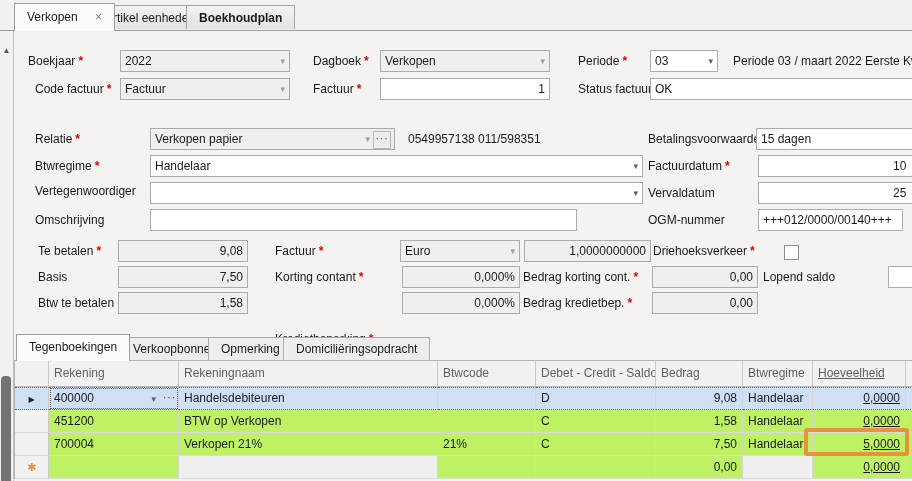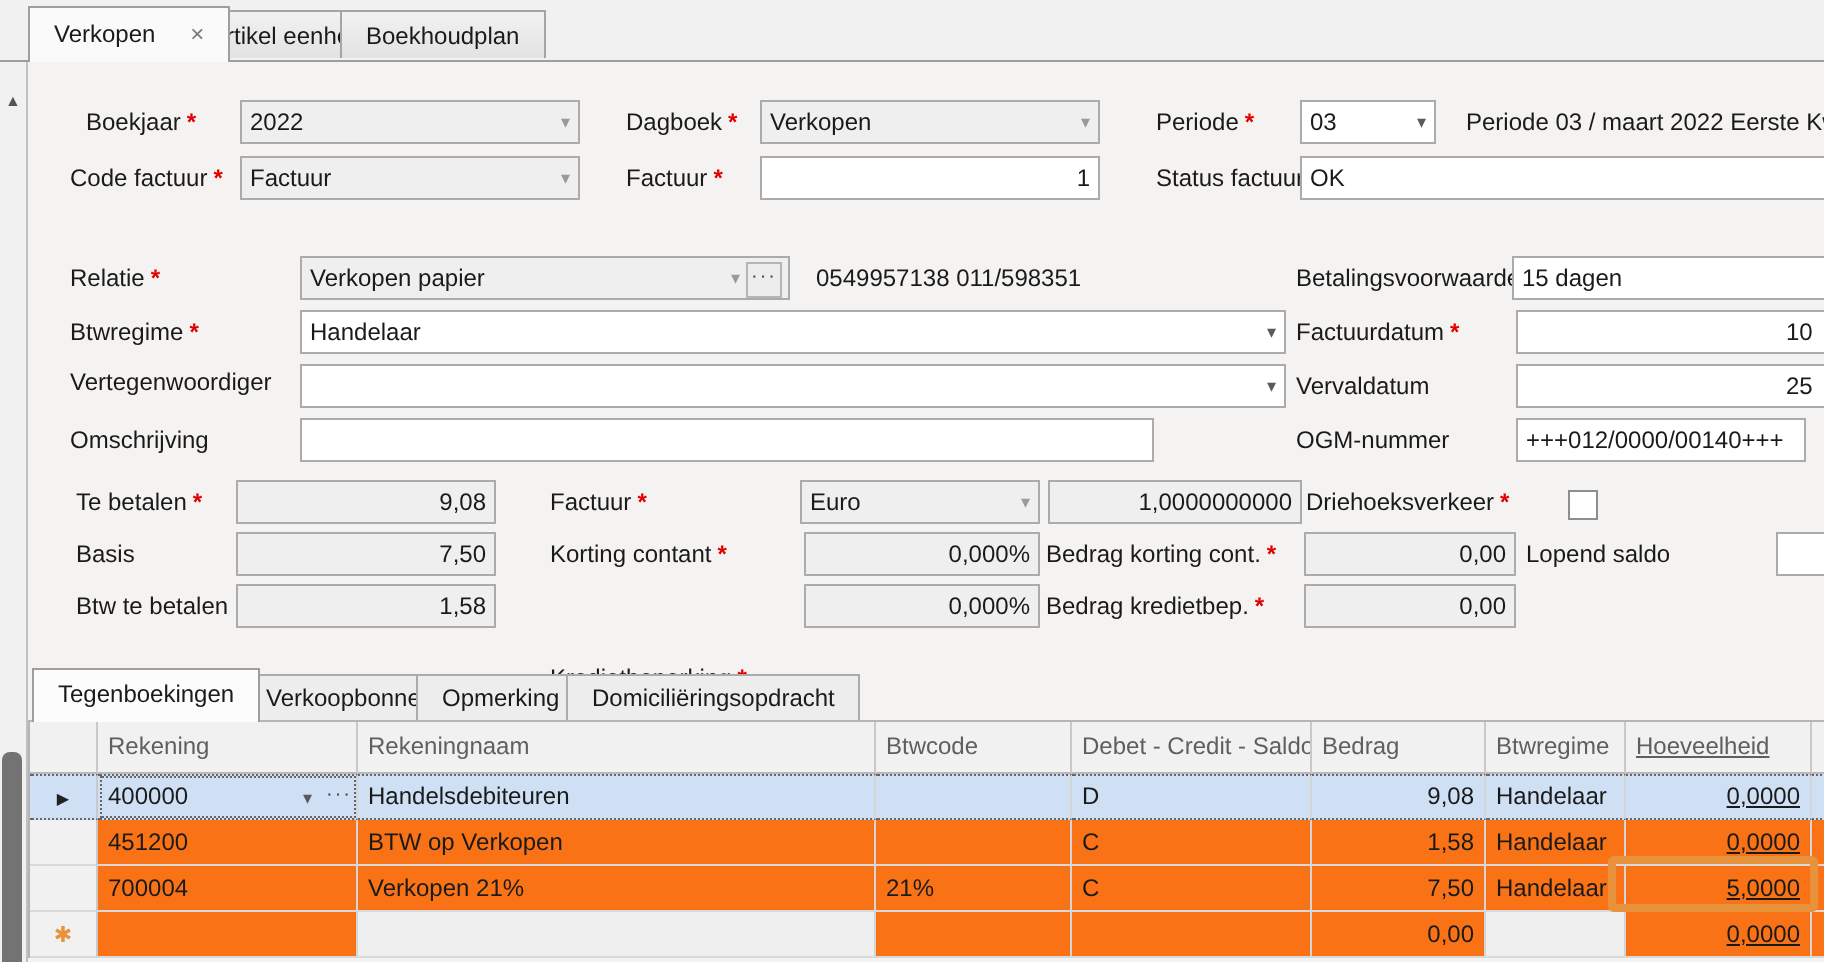--- a/index.html
+++ b/index.html
@@ -42,21 +42,21 @@
   .valcut{position:absolute;height:22px;line-height:22px;}
 
   
   .dtab{position:absolute;height:23px;line-height:22px;padding:0 12px;background:#EDEDED;
         border:1px solid #ABABAB;border-bottom:none;box-sizing:border-box;white-space:nowrap;top:337px;}
   .dtab.active{top:334px;height:27px;line-height:25px;background:#FCFCFC;border-color:#9E9E9E;z-index:3;}
 
   
   .grid{position:absolute;left:14px;top:360px;width:898px;height:119px;background:#fff;border:1px solid #B5B5B5;border-right:none;box-sizing:border-box;}
   .gcell{position:absolute;box-sizing:border-box;border-right:1px solid #D5D5D5;border-bottom:1px solid #D9D9D9;
-         padding:0 5px;line-height:22px;height:23px;overflow:hidden;white-space:nowrap;background:#f97316;}
+         padding:0 5px;line-height:22px;height:23px;overflow:hidden;white-space:nowrap;background:#bef264;}
   .ghead{background:#F1F1F1;color:#5f5f5f;height:26px;line-height:25px;border-right:1px solid #C9C9C9;border-bottom:1px solid #B9B9B9;}
   .gsel{background:#F1F1F1;border-right:1px solid #C9C9C9;text-align:center;}
   .selrow{background:#CFE0F4;border-top:1px dotted #666;border-bottom:1px dotted #666;line-height:20px;}
   .gro{background:#EFEFEF;}
   .c0{left:0;width:34px;}
   .c1{left:34px;width:130px;}
   .c2{left:164px;width:259px;}
   .c3{left:423px;width:98px;}
   .c4{left:521px;width:120px;}
   .c5{left:641px;width:87px;}
@@ -91,28 +91,28 @@
 
   <div class="tabbar">
     <div class="tabline"></div>
     <div class="tab active" style="left:14px;">
       <span>Verkopen</span>
       <span class="tabclose">×</span>
     </div>
     <div class="tab" style="left:92px;">
       <span>Artikel eenheden</span>
     </div>
-    <div class="tab" style="left:170px;">
+    <div class="tab" style="left:186px;font-weight:bold;">
       <span>Boekhoudplan</span>
     </div>
   </div>
 
   <div class="content"></div>
 
-  <div class="lbl" style="left:43px;top:50px;text-align:center;"><span>Boekjaar</span><span class="req">*</span></div>
+  <div class="lbl" style="left:28px;top:50px;text-align:center;"><span>Boekjaar</span><span class="req">*</span></div>
   <div class="fld ro dd" style="left:120px;top:50px;width:170px;"><span>2022</span><span class="arrow dis">▾</span></div>
 
   <div class="lbl" style="left:313px;top:50px;"><span>Dagboek</span><span class="req">*</span></div>
   <div class="fld ro dd" style="left:380px;top:50px;width:170px;"><span>Verkopen</span><span class="arrow dis">▾</span></div>
 
   <div class="lbl" style="left:578px;top:50px;"><span>Periode</span><span class="req">*</span></div>
   <div class="fld dd" style="left:650px;top:50px;width:68px;"><span>03</span><span class="arrow">▾</span></div>
   <div class="statictext" style="left:733px;top:50px;">Periode 03 / maart 2022  Eerste Kwart</div>
 
   <div class="lbl" style="left:35px;top:78px;"><span>Code factuur</span><span class="req">*</span></div>

